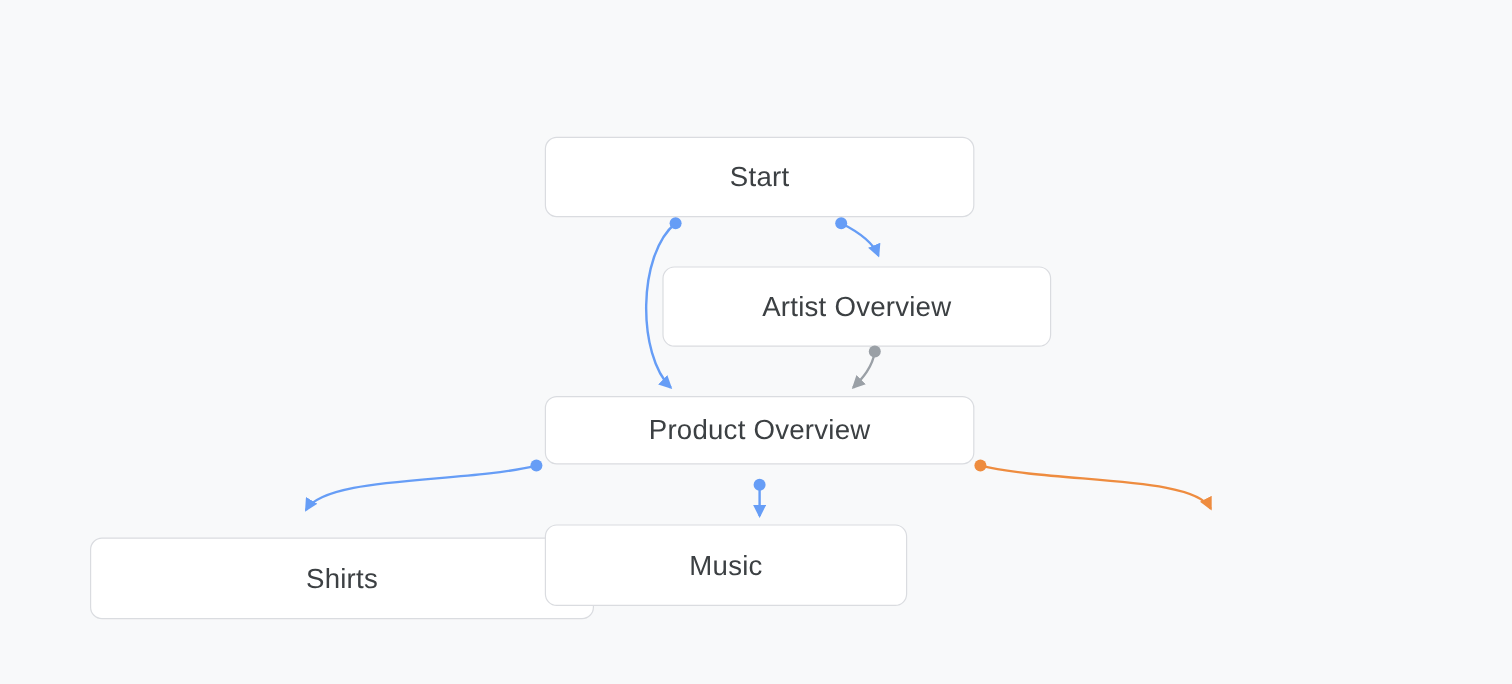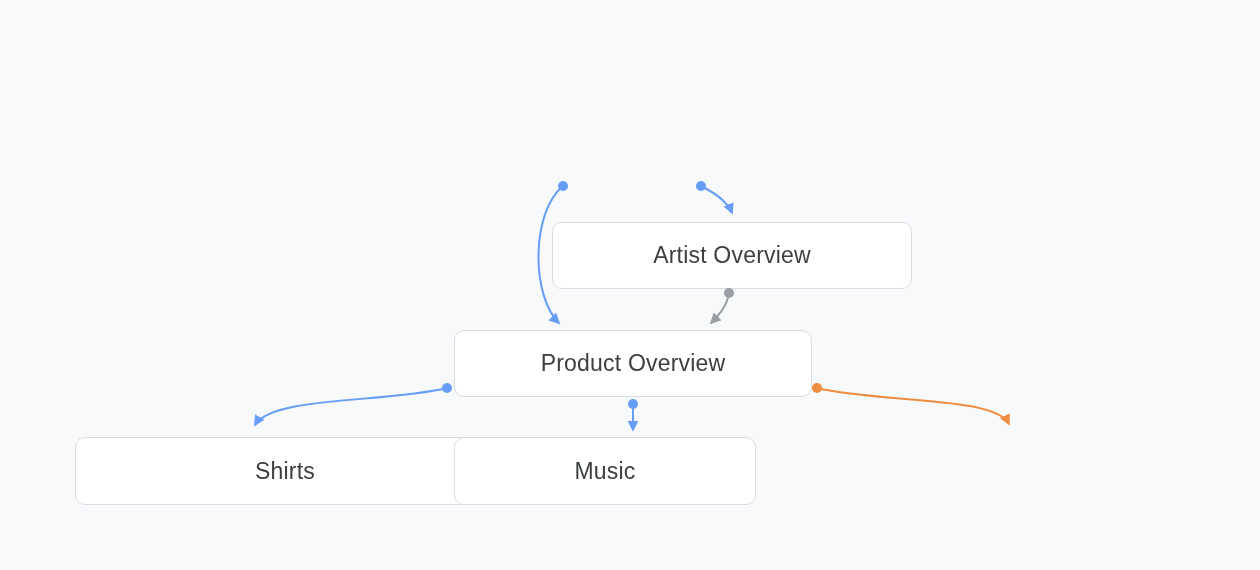--- a/index.html
+++ b/index.html
@@ -51,30 +51,33 @@
   svg.edge-layer path.edge-path {
     fill: none;
     stroke-width: 2;
   }
 </style>
 </head>
 <body>
 
 <div class="canvas">
 
+  <div class="node" style="left:454px; top:114px; width:358px; height:67px;">
+    <span class="node-label">Start</span>
+  </div>
 
-  <div class="node" style="left:552px; top:222px; width:360px; height:67px;">
+  <div class="node" style="left:552px; top:222px; width:324px; height:67px;">
     <span class="node-label">Artist Overview</span>
   </div>
 
-  <div class="node" style="left:454px; top:330px; width:358px; height:67px;">
+  <div class="node" style="left:454px; top:330px; width:358px; height:57px;">
     <span class="node-label">Product Overview</span>
   </div>
 
-  <div class="node" style="left:75px; top:437px; width:420px; height:68px;">
+  <div class="node" style="left:75px; top:448px; width:420px; height:68px;">
     <span class="node-label">Shirts</span>
   </div>
 
   <div class="node" style="left:454px; top:437px; width:302px; height:68px;">
     <span class="node-label">Music</span>
   </div>
 
 
   <svg class="edge-layer" viewBox="0 0 1260 570">
     <defs>

